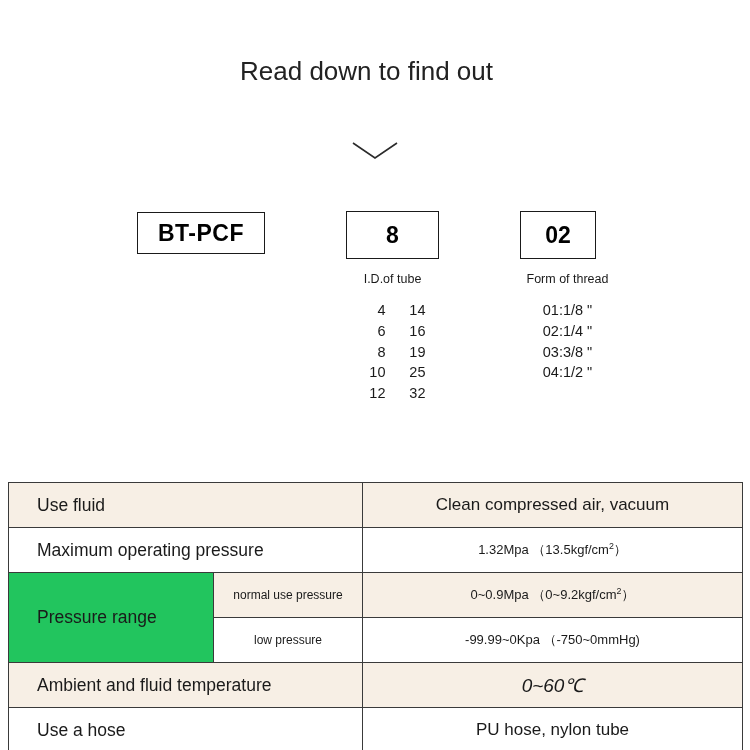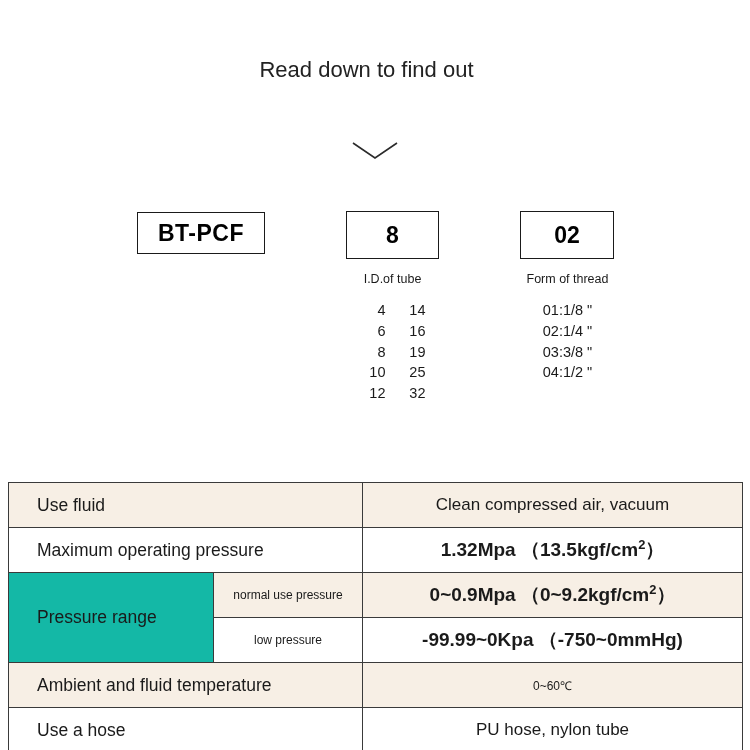--- a/index.html
+++ b/index.html
@@ -26,21 +26,21 @@
   }
   .main-title {
     font-size: 30px;
     font-weight: 400;
     color: #c4302b;
     letter-spacing: 0.1px;
     line-height: 1.15;
     margin: 0;
   }
   .sub-title {
-    font-size: 22px;
+    font-size: 26px;
     font-weight: 400;
     color: #222222;
     margin: 9px 17px 0 0;
     line-height: 1.15;
   }
 
   
   .chevron {
     position: absolute;
     top: 140px;
@@ -69,21 +69,21 @@
     font-size: 23px;
     letter-spacing: 0.5px;
   }
   #box-bore {
     left: 346px; top: 211px;
     width: 93px; height: 48px;
     font-size: 23px;
   }
   #box-thread {
     left: 520px; top: 211px;
-    width: 94px; height: 48px;
+    width: 76px; height: 48px;
     font-size: 23px;
   }
 
   .box-caption {
     position: absolute;
     text-align: center;
     font-size: 12.5px;
     color: #1a1a1a;
     line-height: 1.2;
   }
@@ -158,31 +158,31 @@
     height: 37px;
     padding: 0 4px;
   }
   td.value-cell {
     font-size: 17px;
     text-align: center;
     height: 44px;
     padding: 0 6px;
   }
   td.value-cell.small {
+    font-size: 13px;
+  }
+  td.value-cell.xsmall {
     font-size: 19px;
-    font-weight: bold;
-  }
-  td.value-cell.xsmall {
-    font-size: 12px;
+    font-style: italic;
   }
   td.merged-label {
     font-size: 17.5px;
     padding: 0 0 0 28px;
     text-align: left;
-    background: #14b8a6;
+    background: #22c55e;
   }
   sup {
     font-size: 0.68em;
     vertical-align: super;
     line-height: 0;
   }
 </style>
 </head>
 <body>
 

